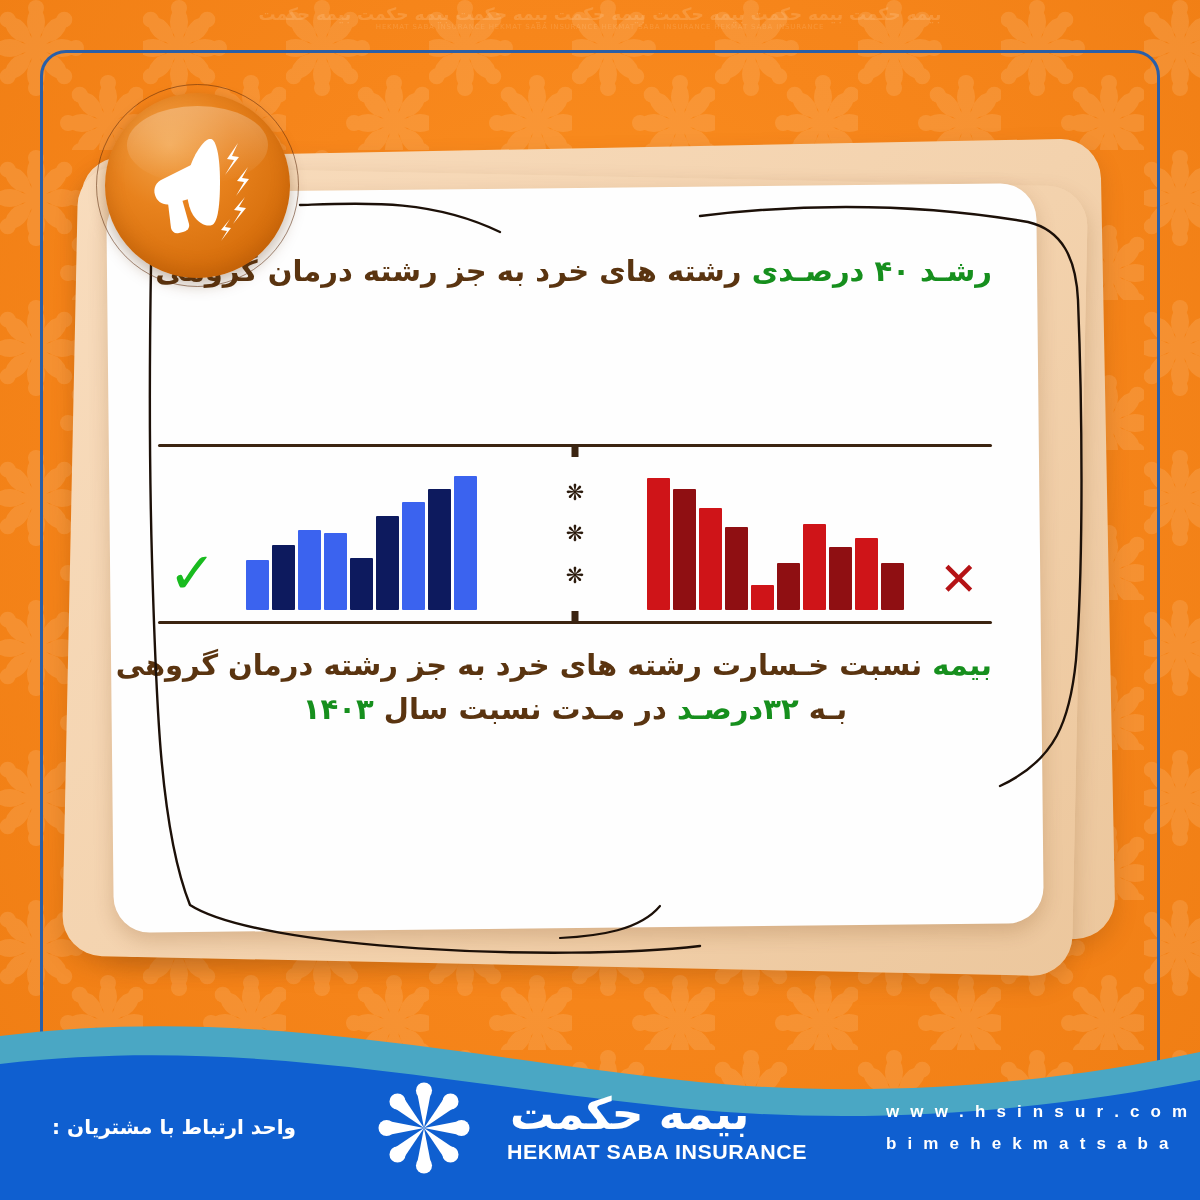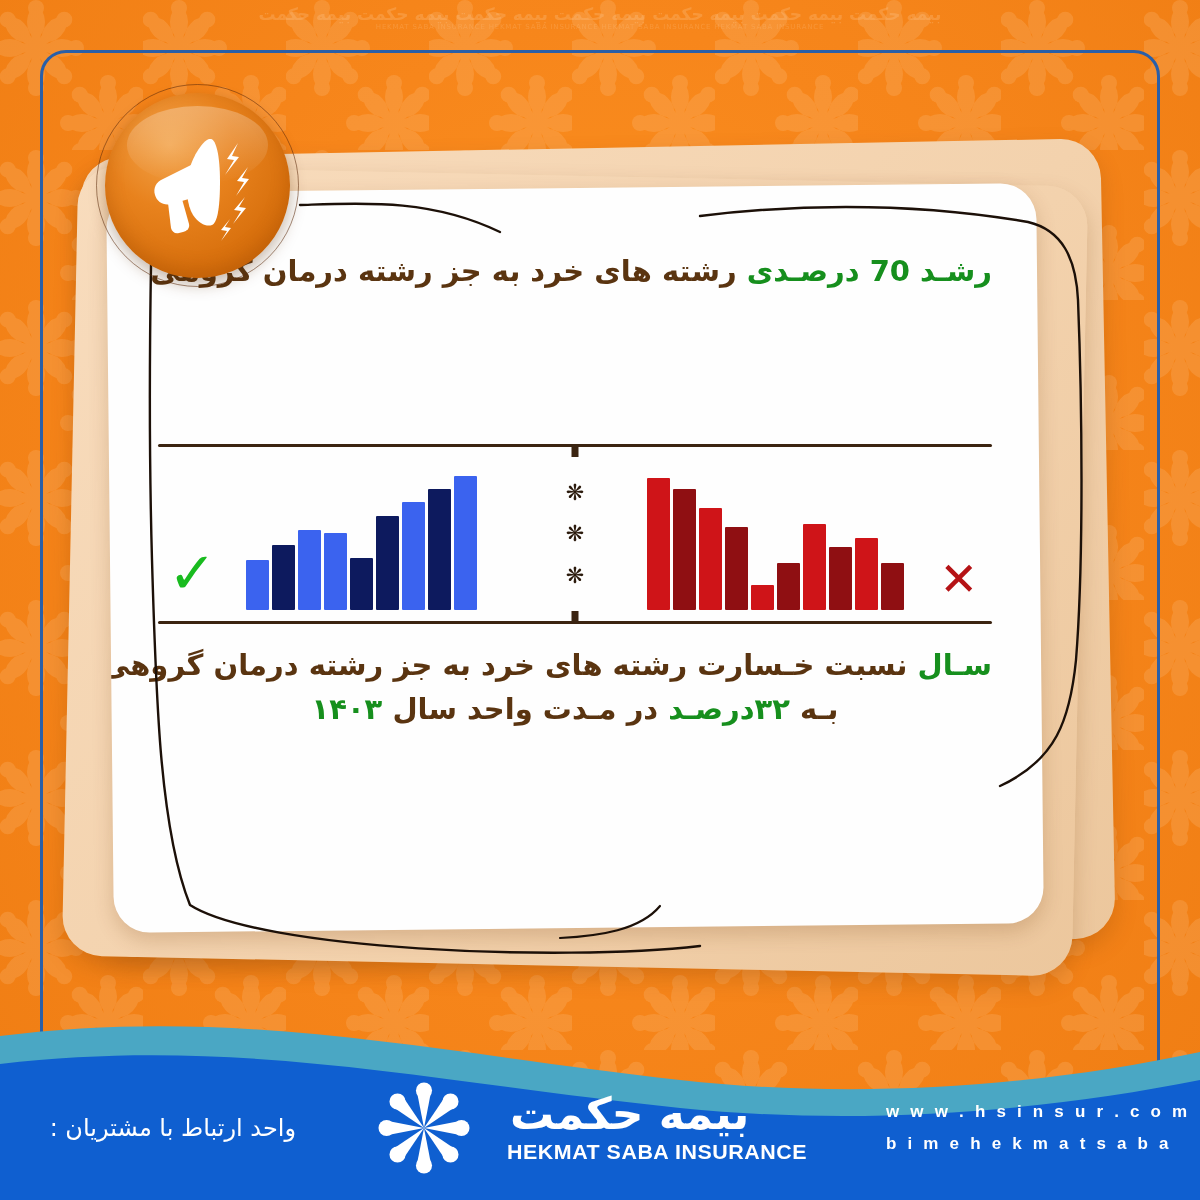--- a/index.html
+++ b/index.html
@@ -77,21 +77,21 @@
   .logo-en{
     color:#fff;font-size:21px;font-weight:bold;letter-spacing:.5px;
     direction:ltr;margin-top:4px;
     font-family:"Liberation Sans",sans-serif;
     transform:scaleX(1.02);
   }
   .f-right{
     width:340px;padding-right:44px;box-sizing:border-box;text-align:right;direction:rtl;
   }
   .f-right div{
-    color:#ffffff;font-size:24px;font-weight:normal;line-height:1.75;letter-spacing:1px;
+    color:#ffffff;font-size:20px;font-weight:bold;line-height:1.75;letter-spacing:1px;
   }
 
   
   .card-back{
     position:absolute;z-index:2;
     background:linear-gradient(135deg,#f8dcbd 0%,#f3d2ad 55%,#ecc79d 100%);
     border-radius:40px;
     box-shadow:0 10px 22px rgba(120,60,10,.22);
   }
   .card-b1{ left:88px; top:148px; width:1020px; height:800px; transform:rotate(-1.1deg); }
@@ -265,21 +265,21 @@
     <path d="M700,216 C780,206 900,200 1028,222 C1062,230 1076,258 1078,300
              C1082,400 1084,560 1076,660 C1070,720 1056,760 1000,786" fill="none" stroke="#1c1008" stroke-width="2.4" stroke-linecap="round"></path>
     <path d="M560,938 C600,936 640,930 660,906" fill="none" stroke="#1c1008" stroke-width="2.2" stroke-linecap="round"></path>
   </svg>
 
   <div class="card-main">
     <div class="inner">
 
       <div class="txt-block" id="txt-top">
         <span class="ln">
-          <span class="c-green">رشـد 70 درصـدی </span><span class="c-brown">رشته های خرد به جز رشته درمان گروهی</span>
+          <span class="c-green">رشـد ۴۰ درصـدی </span><span class="c-brown">رشته های خرد به جز رشته درمان گروهی</span>
         </span>
       </div>
 
       <div class="chart-area">
         <div class="rule top">
             <span class="rule-tick"></span>
           </div>
         <div class="rule bot">
             <span class="rule-tick"></span>
           </div>
@@ -313,24 +313,24 @@
             <div class="bar" title="8: 47" style="height: 65px; background: rgb(13, 26, 94);"></div>
             <div class="bar" title="9: 36" style="height: 50px; background: rgb(59, 99, 239);"></div>
           </div>
 
         <div class="mark x">✕</div>
         <div class="mark v">✓</div>
       </div>
 
       <div class="txt-block" id="txt-bottom">
         <span class="ln">
-          <span class="c-green">سـال </span><span class="c-brown">نسبت خـسارت رشته های خرد به جز رشته درمان گروهی</span>
+          <span class="c-green">بیمه </span><span class="c-brown">نسبت خـسارت رشته های خرد به جز رشته درمان گروهی</span>
         </span>
         <span class="ln">
-          <span class="c-brown">بـه </span><span class="c-green">۳۲درصـد </span><span class="c-brown">در مـدت واحد سال </span><span class="c-green">۱۴۰۳</span>
+          <span class="c-brown">بـه </span><span class="c-green">۳۲درصـد </span><span class="c-brown">در مـدت نسبت سال </span><span class="c-green">۱۴۰۳</span>
         </span>
       </div>
 
     </div>
   </div>
 
   <div class="mega">
     <div class="ring"></div>
     <div class="gloss"></div>
     <svg width="126" height="110" viewBox="0 0 126 110">

